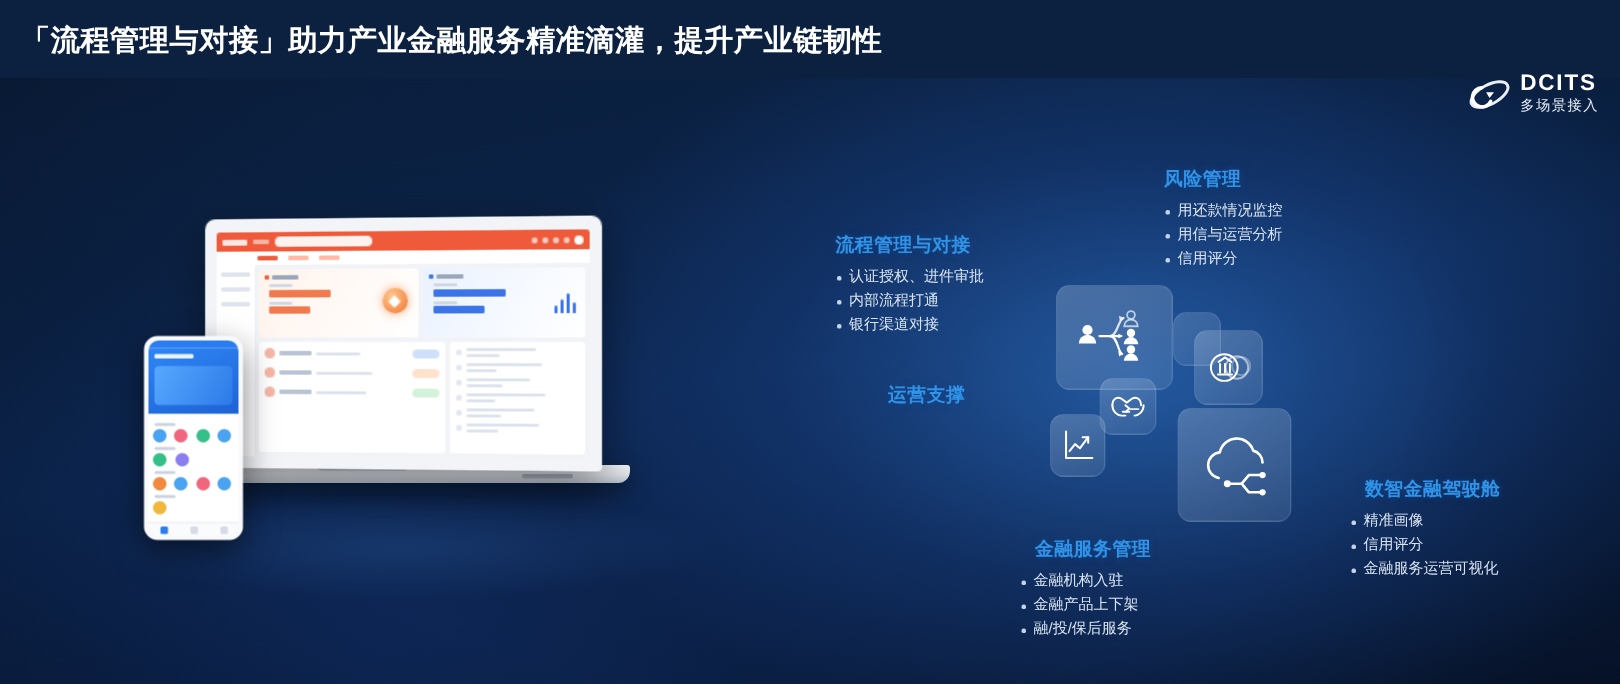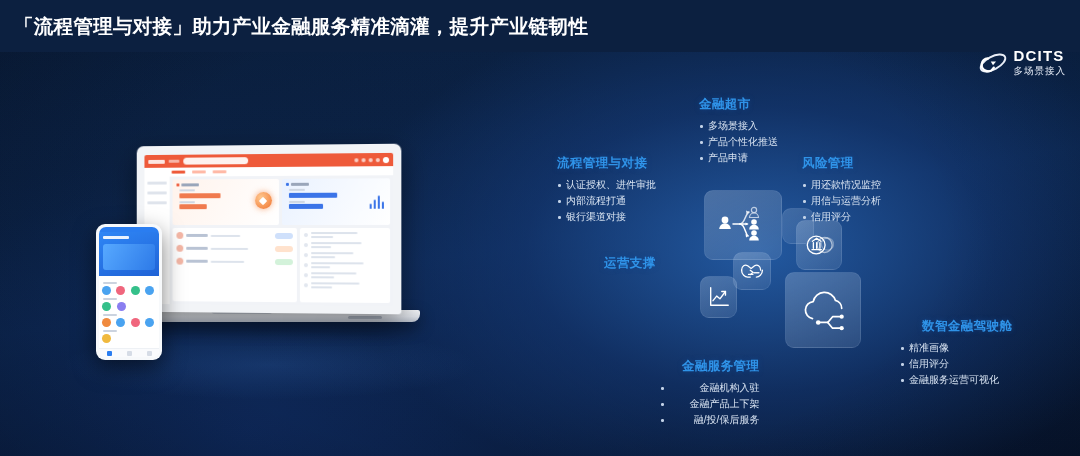--- a/index.html
+++ b/index.html
@@ -61,29 +61,29 @@
   }
   .tblock ul { list-style:none; }
   .tblock li {
     font-size:10px; color:#d9e4f2; line-height:1.62;
     white-space:nowrap; padding-left:9px; position:relative;
   }
   .tblock li::before {
     content:""; position:absolute; left:1px; top:7px;
     width:2.5px; height:2.5px; background:#c3d3e8; border-radius:50%;
   }
-  .tblock.indent h3 { margin-left:22px;font-family:Liberation Serif, serif; }
+  .tblock.indent h3 { margin-left:10px;font-family:Liberation Serif, serif; }
 
   
   #b-flow   { left:557px; top:155px; }
   #b-mart   { left:699px; top:96px; }
-  #b-risk   { left:802px; top:111px;margin-top:44px; }
+  #b-risk   { left:776px; top:111px; }
   #b-quota  { left:882px; top:183px; }
   #b-ops    { left:582px; top:255px; }
-  #b-fsm    { left:660px; top:358px;text-align:right; }
+  #b-fsm    { left:680px; top:358px; }
   #b-cockpit{ left:900px; top:318px; }
 
   
   .cards { position:absolute; left:700px; top:188px; width:180px; height:175px; z-index:18; }
   .card {
     position:absolute; border-radius:9px;
     background:linear-gradient(150deg, rgba(185,205,230,0.30) 0%, rgba(140,168,205,0.20) 100%);
     border:1px solid rgba(200,220,245,0.10);
     display:flex; align-items:center; justify-content:center;
   }
@@ -472,28 +472,20 @@
 
   <div class="tblock" id="b-flow">
     <h3>流程管理与对接</h3>
     <ul>
       <li>认证授权、进件审批</li>
       <li>内部流程打通</li>
       <li>银行渠道对接</li>
     </ul>
   </div>
 
-  <div class="tblock" id="b-mart">
-    <h3>金融超市</h3>
-    <ul>
-      <li>多场景接入</li>
-      <li>产品个性化推送</li>
-      <li>产品申请</li>
-    </ul>
-  </div>
 
   <div class="tblock" id="b-risk">
     <h3>风险管理</h3>
     <ul>
       <li>用还款情况监控</li>
       <li>用信与运营分析</li>
       <li>信用评分</li>
     </ul>
   </div>
 

